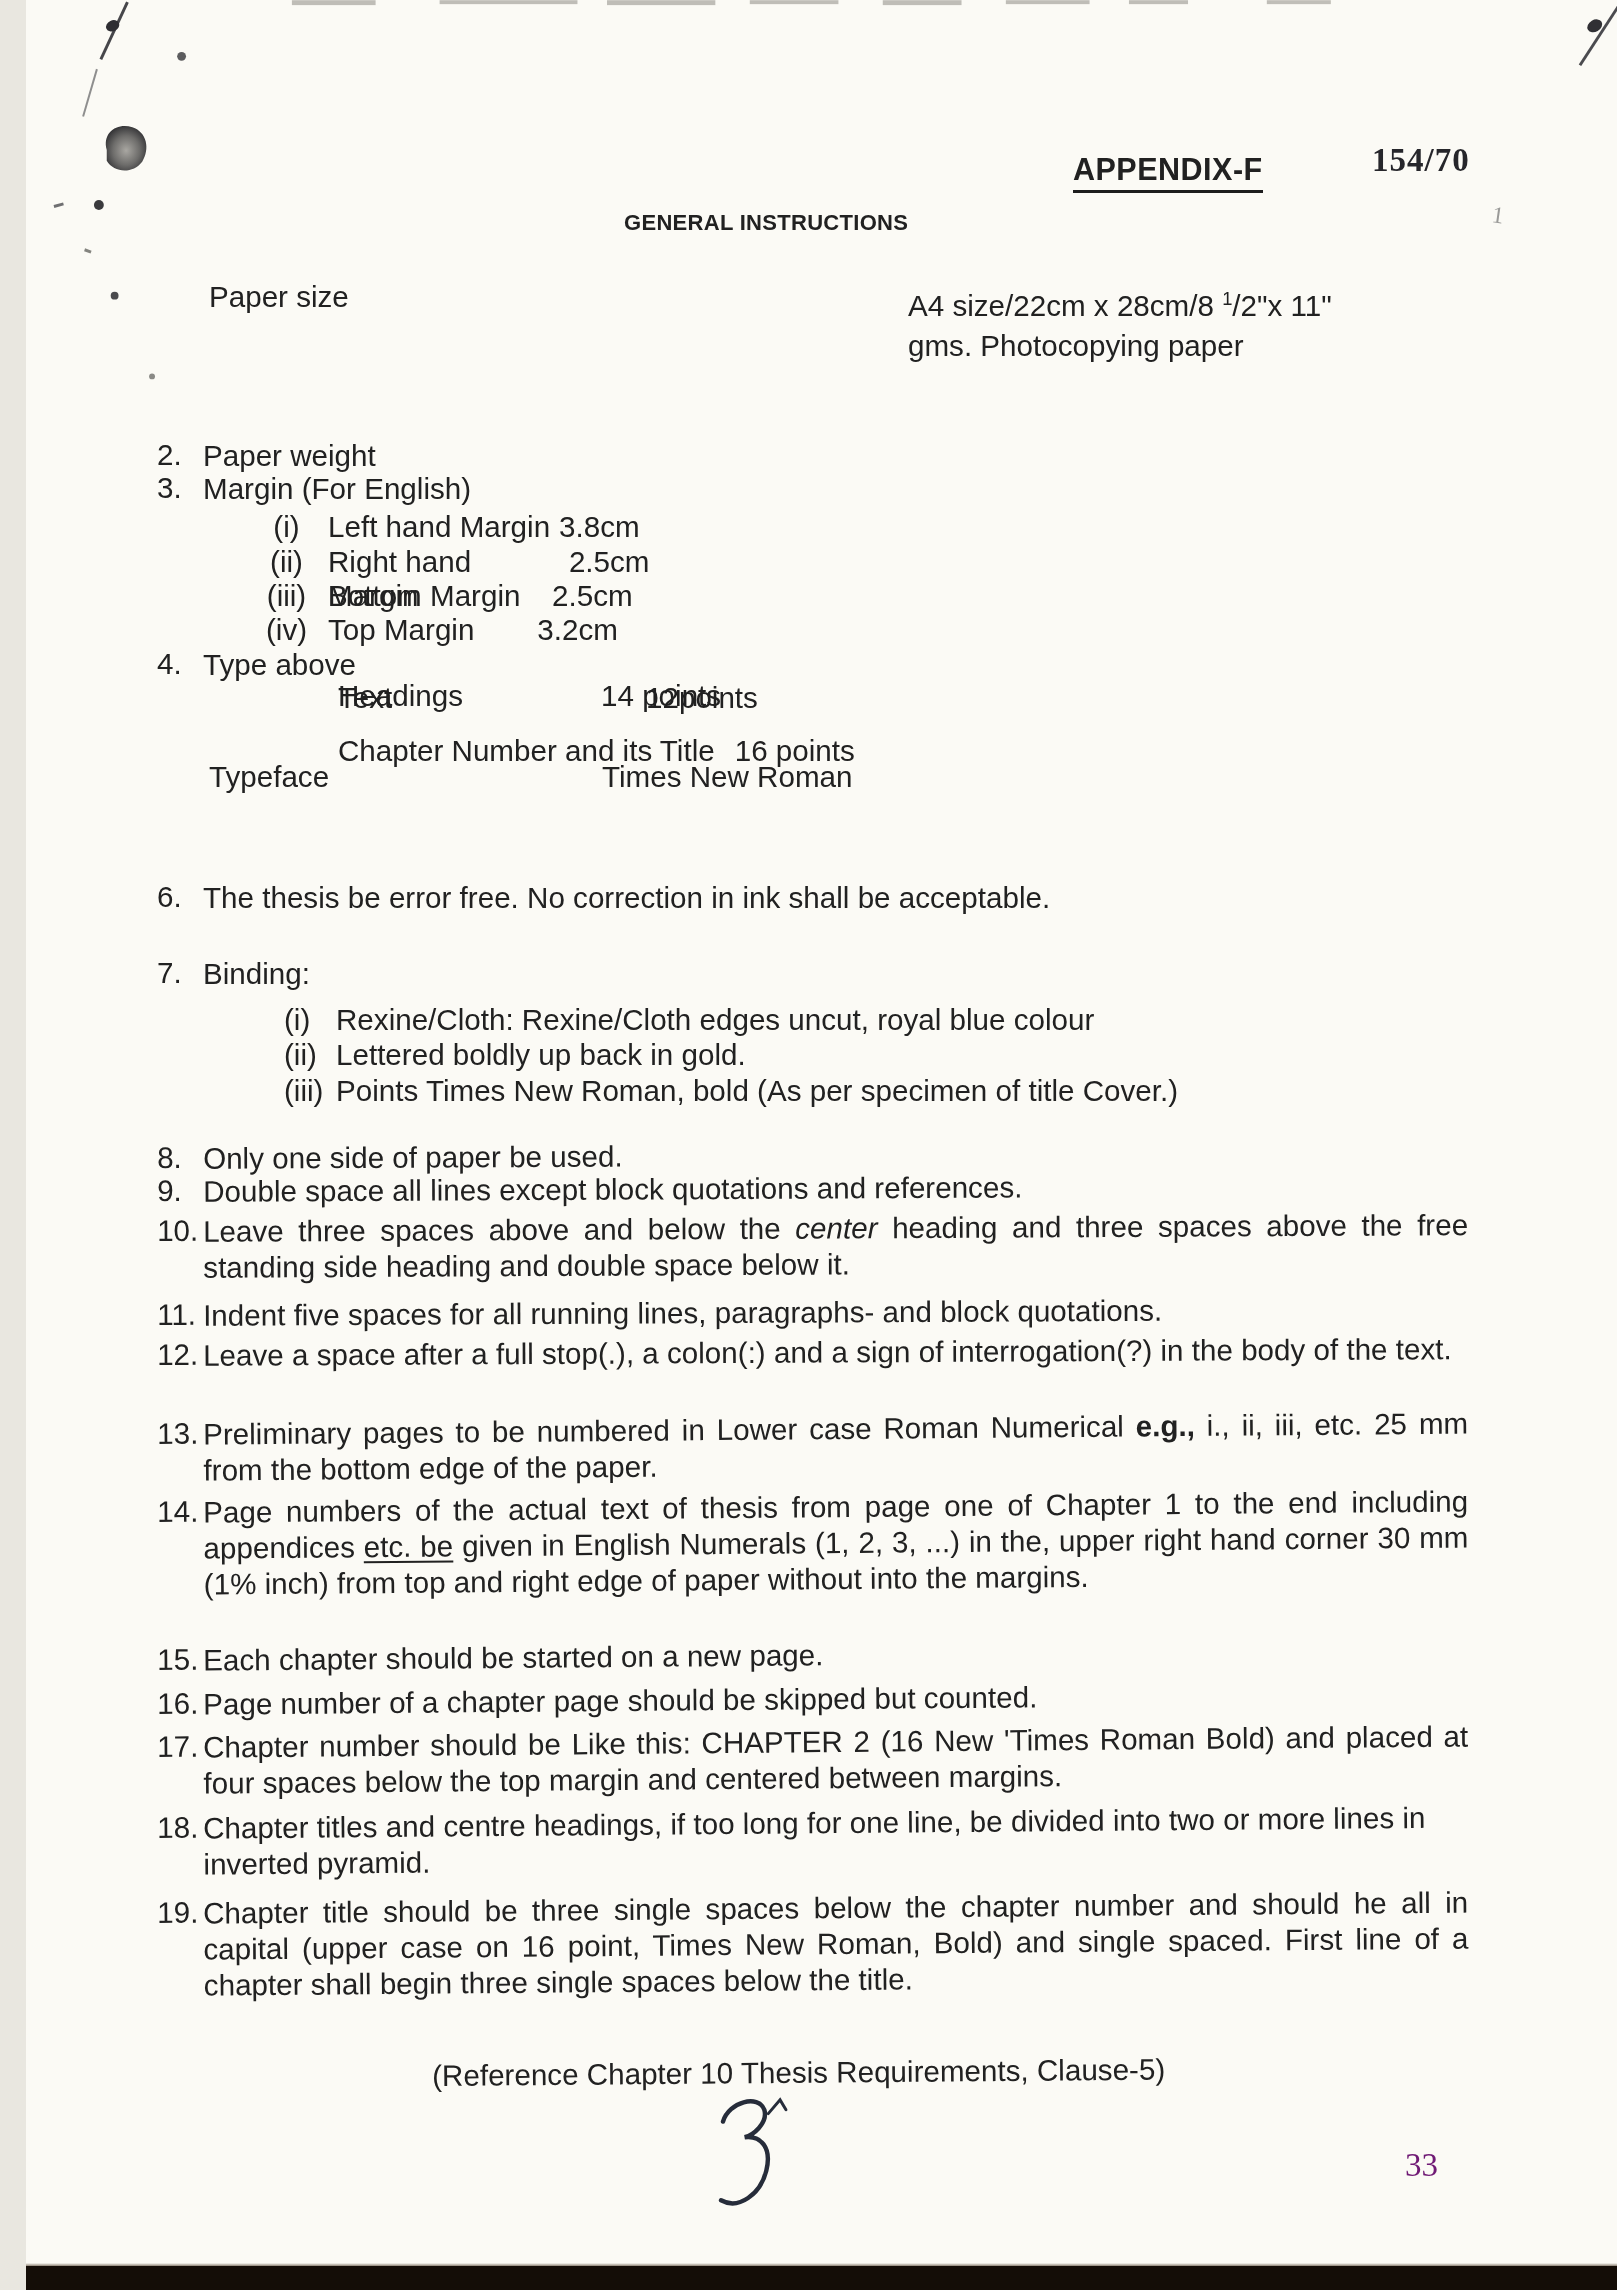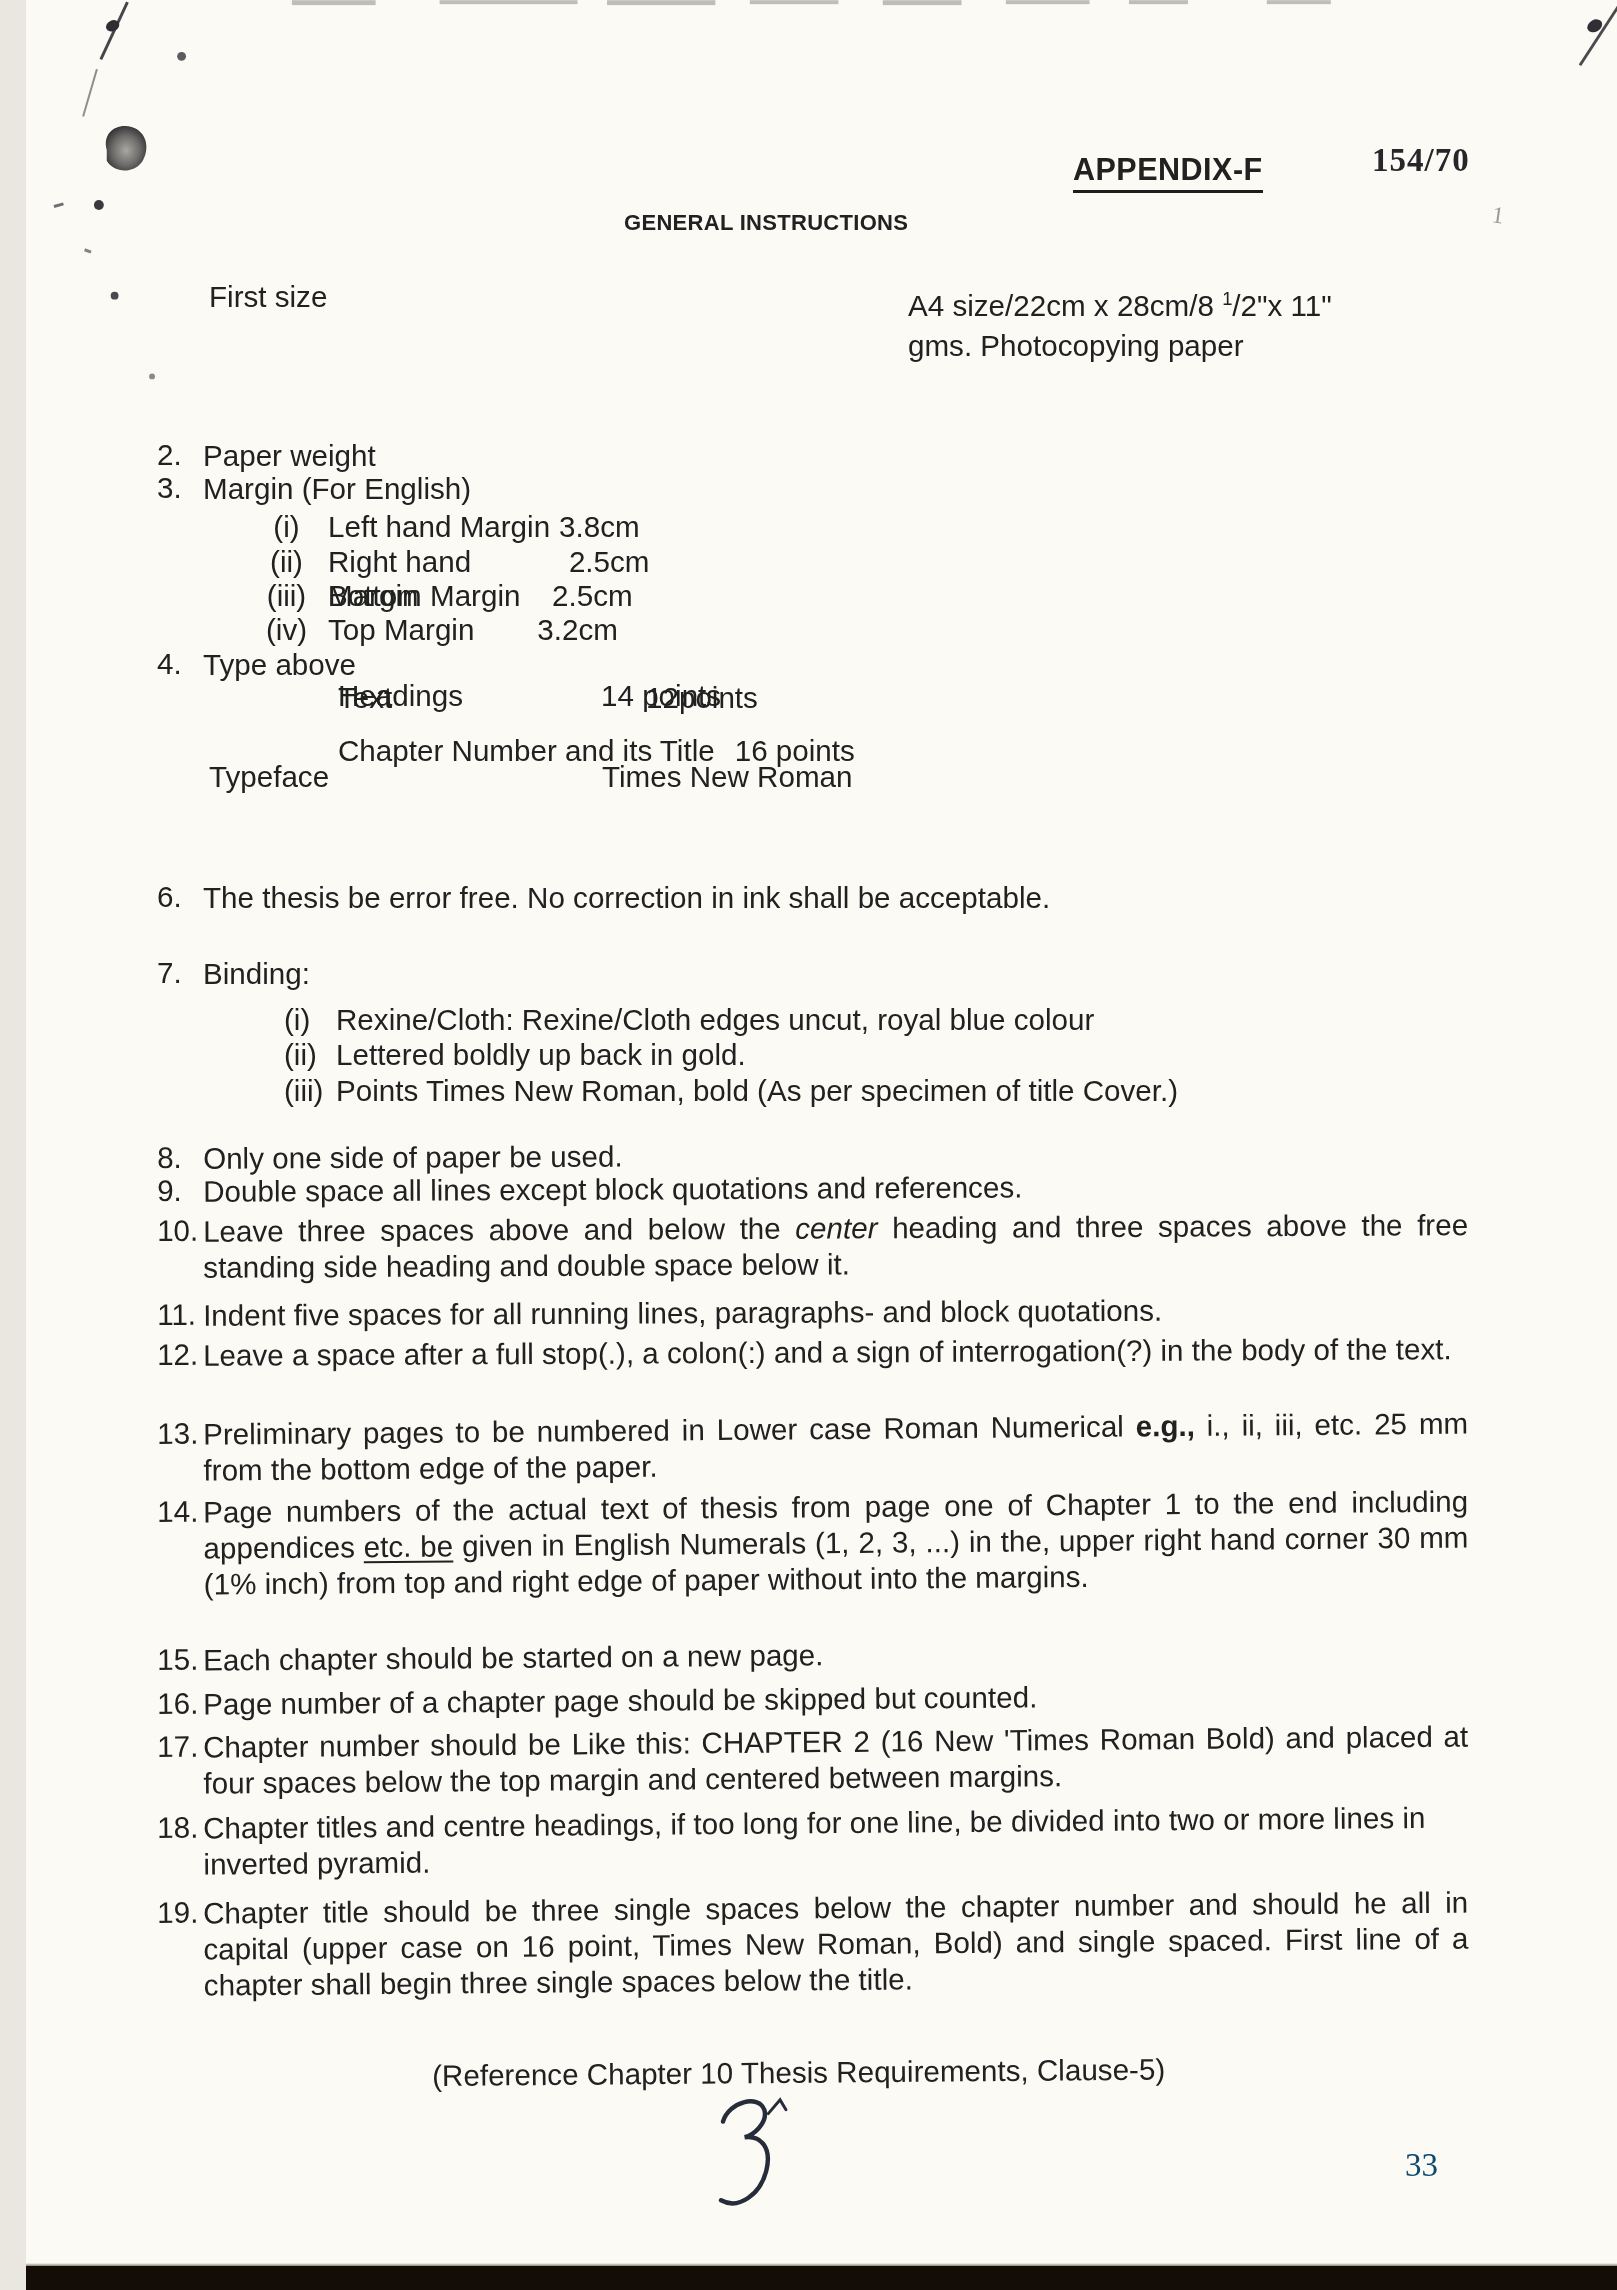--- a/index.html
+++ b/index.html
@@ -33,21 +33,21 @@
   .ti1 .v{left:308px;} .ti2 .v{left:263px;}
   .ti3 .v{position:static;margin-left:11.8px;text-align:center;}
   .tf{position:absolute;left:183px;}
   .tf .v{position:absolute;left:393px;top:0;white-space:nowrap;}
   
   .bi{position:absolute;left:258px;display:flex;}
   .bi .n{flex:0 0 52px;}
   .sk1{transform:rotate(-.3deg);transform-origin:left top;}
   .sk2{transform:rotate(-.5deg);transform-origin:left top;}
   .ref{left:406px;top:2059px;}
-  .pageno{left:1379px;top:2147px;font-family:"Liberation Serif",serif;font-size:33px;color:#0c4a6e;}
+  .pageno{left:1379px;top:2147px;font-family:"Liberation Serif",serif;font-size:33px;color:#701a75;}
   .faint1{left:1466px;top:202px;font-family:"Liberation Serif",serif;font-size:23.6px;
           color:#9a9a98;transform:rotate(8deg);}
   .bar{position:absolute;left:0;bottom:0;width:1617px;height:23.6px;background:#140d07;}
   .bar::before{content:"";position:absolute;left:0;top:-3px;width:100%;height:3px;
                background:linear-gradient(#fbfaf5,#8d8274);}
   svg{display:block;}
   .artifacts{left:0;top:0;pointer-events:none;}
   .hand{left:683px;top:2092px;}
 </style>
 </head>
@@ -89,21 +89,21 @@
       <path d="M1621,0 L1578,66"></path>
     </g>
     <ellipse cx="1593" cy="26" rx="8" ry="6" fill="#303034" transform="rotate(-30 1593 26)"></ellipse>
   </svg>
 
   <div class="abs appendix">APPENDIX-F</div>
   <div class="abs docnum">154/70</div>
   <div class="abs faint1">1</div>
   <div class="abs title">GENERAL INSTRUCTIONS</div>
 
-  <div class="abs paper-label">First size</div>
+  <div class="abs paper-label">Paper size</div>
   <div class="abs paper-val">
     <div><span>A4 size/22cm x 28cm/8 </span><sup>1</sup><span>/2"x 11"</span></div>
     <div>gms. Photocopying paper</div>
   </div>
 
   <div class="li" style="top:438px">
     <span class="n">2.</span>
     <div class="t">Paper weight</div>
   </div>
   <div class="li" style="top:471px">

